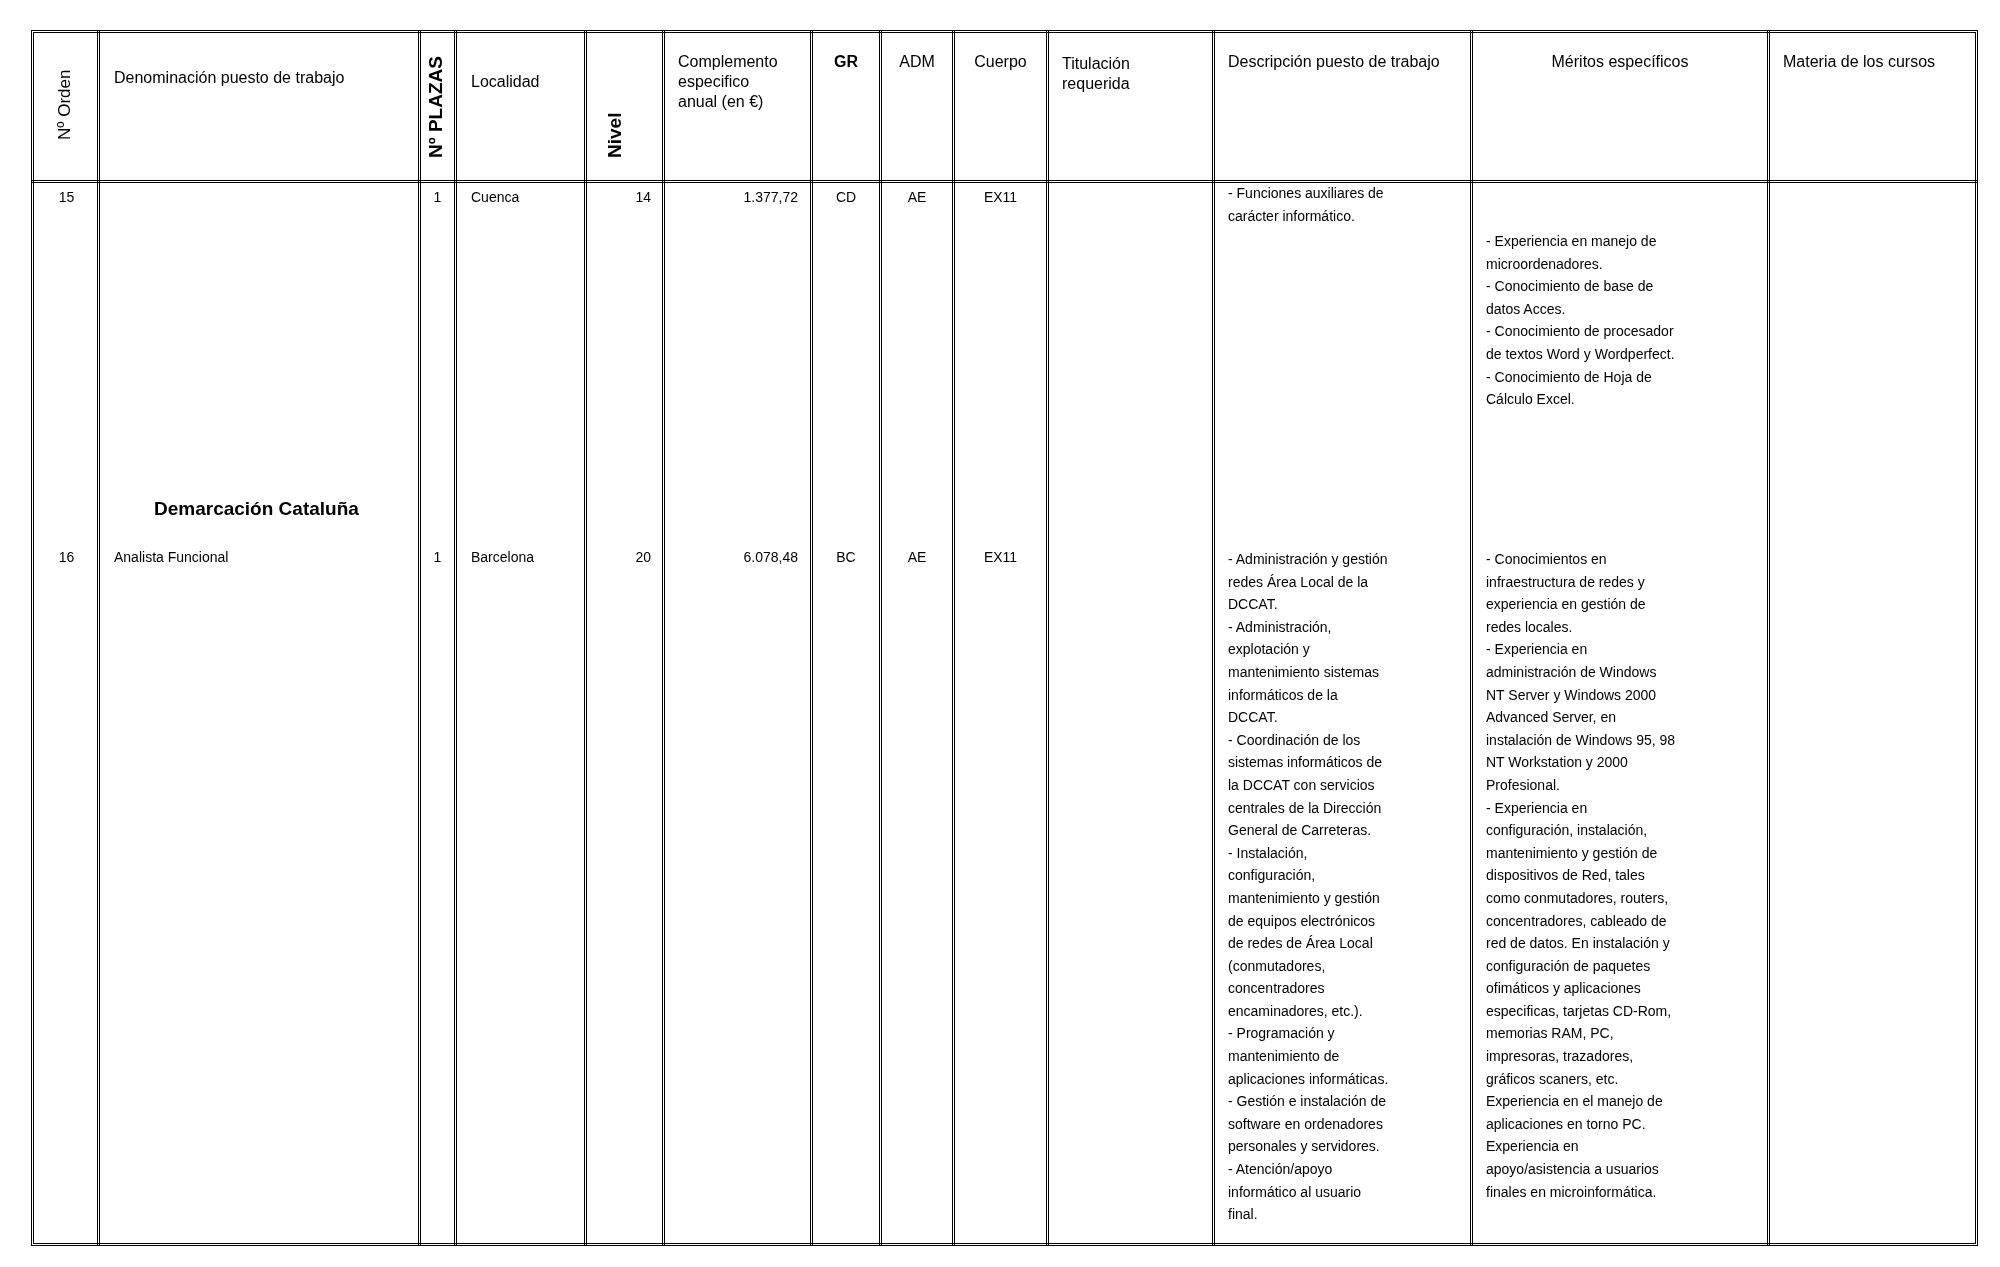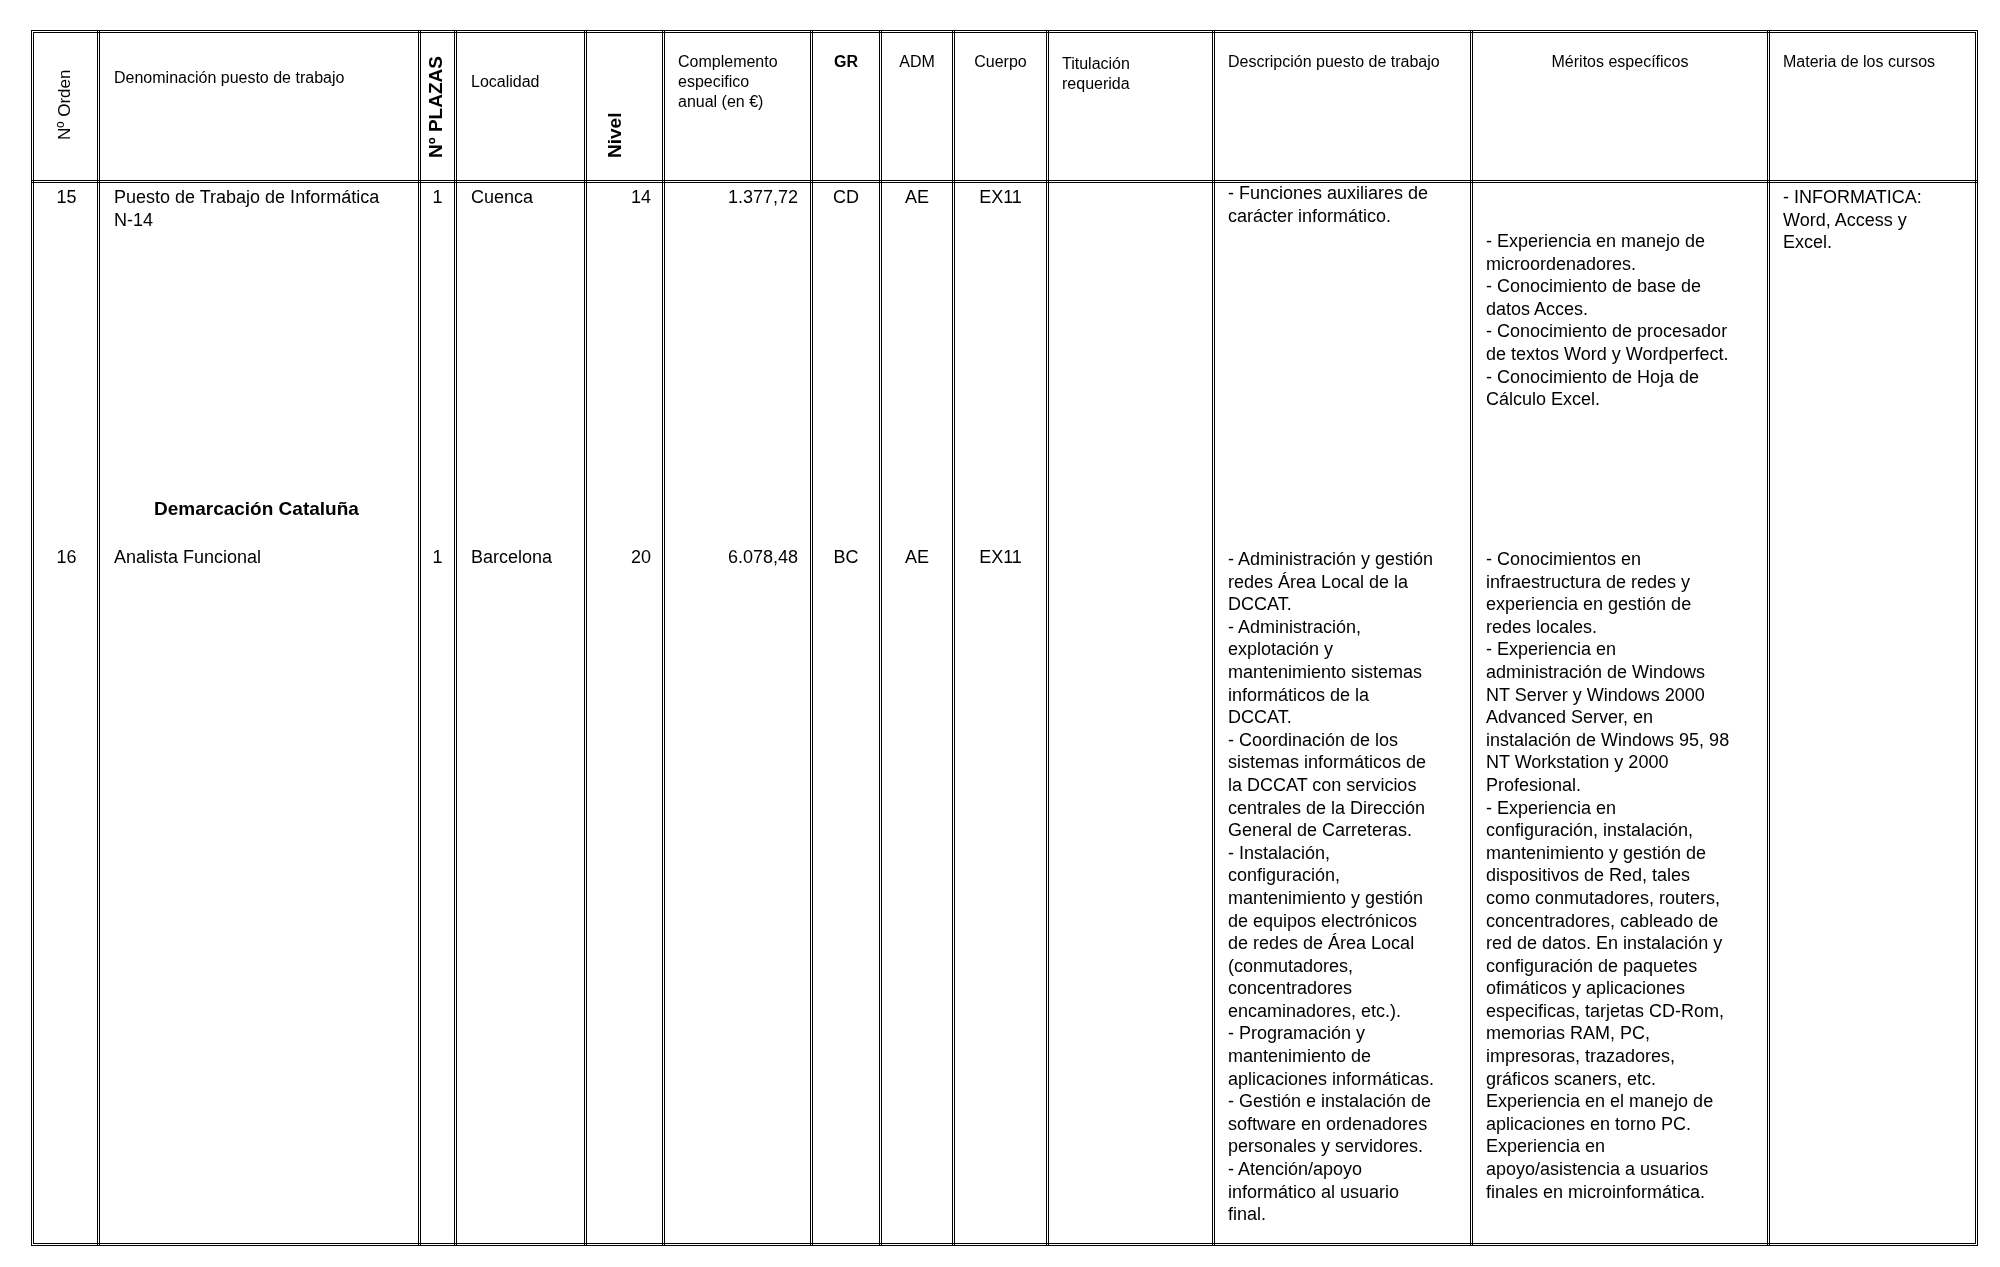--- a/index.html
+++ b/index.html
@@ -5,21 +5,21 @@
   html, body { margin:0; padding:0; background:#ffffff; }
   body { width:2000px; height:1267px; position:relative; overflow:hidden;
          font-family:"Liberation Sans", sans-serif; color:#000; }
   .page { position:absolute; left:0; top:0; width:2000px; height:1267px; }
   .tbl-outer { position:absolute; left:31px; top:30px; width:1947px; height:1216px;
                border:3px double #000; box-sizing:border-box; }
   .vline { position:absolute; top:30px; height:1216px; width:0;
            border-left:3px double #000; }
   .hline { position:absolute; left:31px; width:1947px; height:0;
            border-top:3px double #000; }
-  .cell { position:absolute; box-sizing:border-box; font-size:18px; line-height:22.6px; }
+  .cell { position:absolute; box-sizing:border-box; font-size:14px; line-height:22.6px; }
   .hdr { font-size:16px; line-height:20px; }
   .vert { position:absolute; transform-origin:left top; transform:rotate(-90deg);
           white-space:nowrap; font-size:17px; }
   .bold { font-weight:bold; }
   .center { text-align:center; }
   .right { text-align:right; }
   .multiline { white-space:pre-line; }
 </style>
 </head>
 <body>
@@ -54,43 +54,38 @@
   <div class="cell hdr center" style="left:813px; top:52px; width:66px;font-weight:bold;">GR</div>
   <div class="cell hdr center" style="left:882px; top:52px; width:70px;">ADM</div>
   <div class="cell hdr center" style="left:955px; top:52px; width:91px;">Cuerpo</div>
   <div class="cell hdr multiline" style="left:1062px; top:54px; width:150px; font-size:16px;">Titulación
 requerida</div>
   <div class="cell hdr" style="left:1228px; top:52px; width:240px;">Descripción puesto de trabajo</div>
   <div class="cell hdr center" style="left:1473px; top:52px; width:294px;">Méritos específicos</div>
   <div class="cell hdr" style="left:1783px; top:52px; width:190px;">Materia de los cursos</div>
 
   <div class="cell center" style="left:36px; top:186px; width:61px;">15</div>
-  <div class="cell multiline" style="left:114px; top:186px; width:304px;">Puesto de Trabajo de Informática
-N-14</div>
   <div class="cell center" style="left:421px; top:186px; width:33px;">1</div>
   <div class="cell" style="left:471px; top:186px; width:112px;">Cuenca</div>
   <div class="cell right" style="left:587px; top:186px; width:64px;">14</div>
   <div class="cell right" style="left:665px; top:186px; width:133px;">1.377,72</div>
   <div class="cell center" style="left:813px; top:186px; width:66px;">CD</div>
   <div class="cell center" style="left:882px; top:186px; width:70px;">AE</div>
   <div class="cell center" style="left:955px; top:186px; width:91px;">EX11</div>
   <div class="cell multiline" style="left:1062px; top:186px; width:148px;"></div>
   <div class="cell multiline" style="left:1228px; top:182px; width:240px;">- Funciones auxiliares de
 carácter informático.</div>
   <div class="cell multiline" style="left:1486px; top:186px; width:280px;margin-top:44px;">- Experiencia en manejo de
 microordenadores.
 - Conocimiento de base de
 datos Acces.
 - Conocimiento de procesador
 de textos Word y Wordperfect.
 - Conocimiento de Hoja de
 Cálculo Excel.</div>
-  <div class="cell multiline" style="left:1783px; top:186px; width:190px;">- INFORMATICA:
-Word, Access y
-Excel.</div>
 
   <div class="cell bold" style="left:154px; top:498px; width:260px; font-size:19px;">Demarcación Cataluña</div>
 
   <div class="cell center" style="left:36px; top:546px; width:61px;">16</div>
   <div class="cell multiline" style="left:114px; top:546px; width:304px;">Analista Funcional</div>
   <div class="cell center" style="left:421px; top:546px; width:33px;">1</div>
   <div class="cell" style="left:471px; top:546px; width:112px;">Barcelona</div>
   <div class="cell right" style="left:587px; top:546px; width:64px;">20</div>
   <div class="cell right" style="left:665px; top:546px; width:133px;">6.078,48</div>
   <div class="cell center" style="left:813px; top:546px; width:66px;">BC</div>

